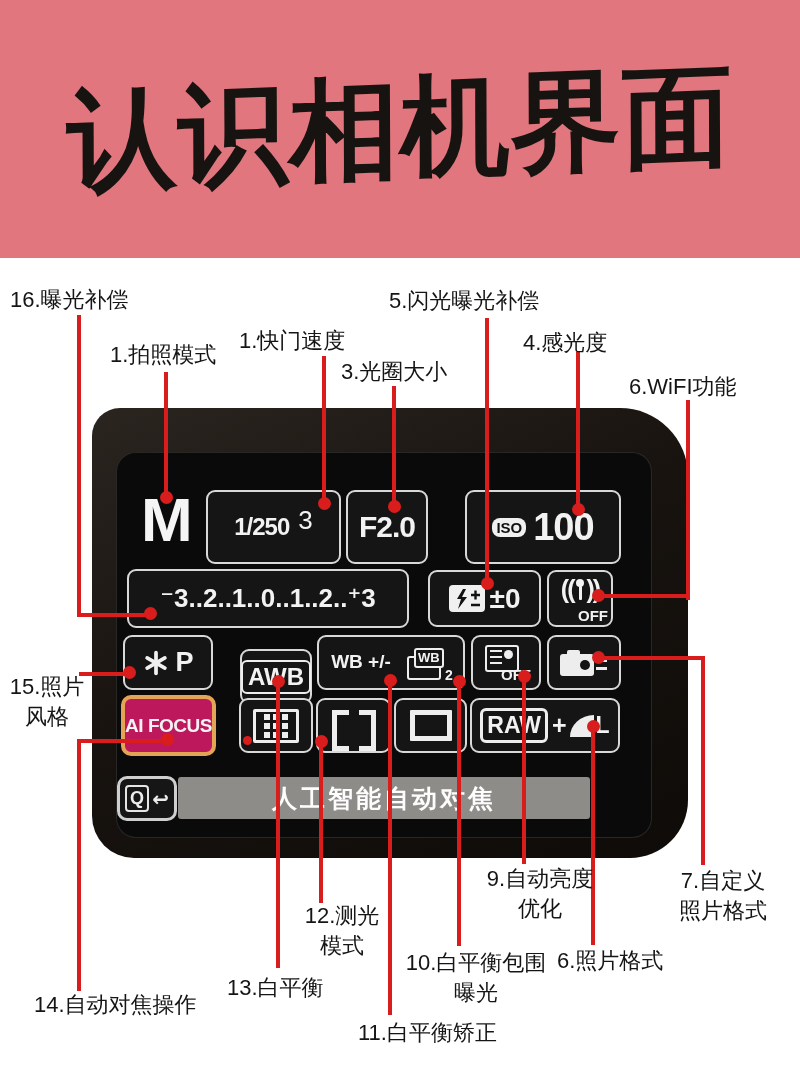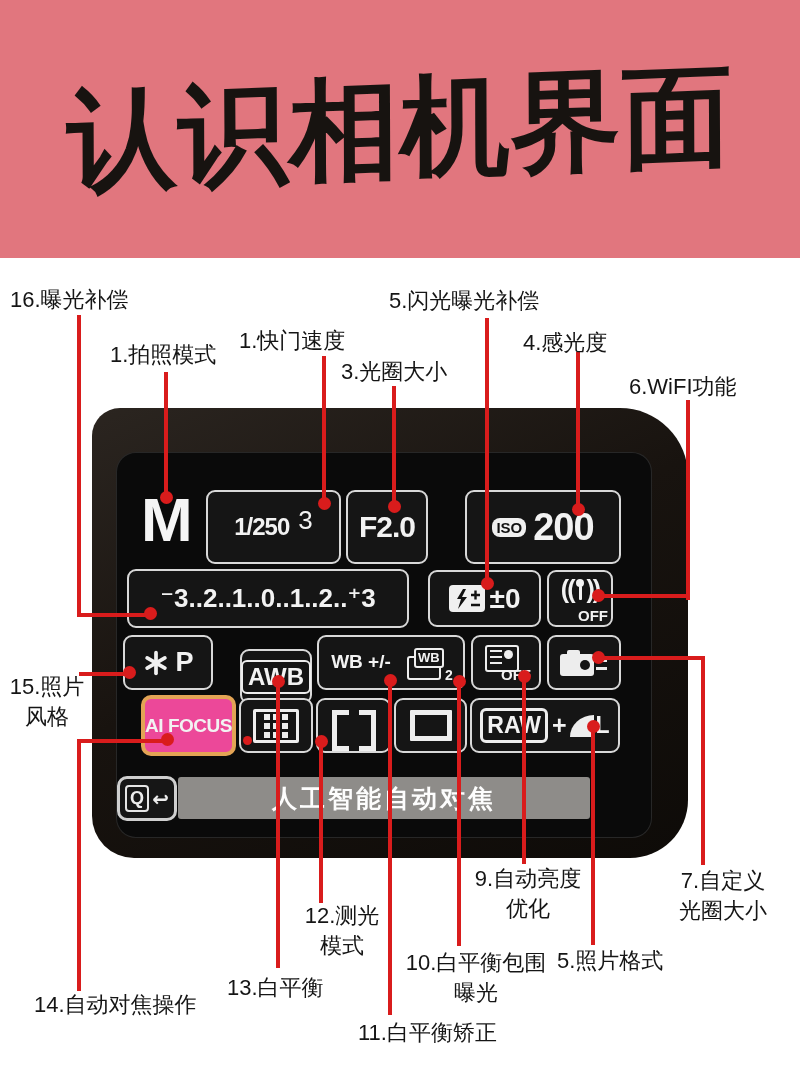--- a/index.html
+++ b/index.html
@@ -74,22 +74,22 @@
     border-radius:50%;background:#eee;}
   .alo-off{position:absolute;right:-2px;bottom:0;font-size:15px;font-weight:800;}
   .cam-ic{position:relative;width:48px;height:32px;}
   .cam-body{position:absolute;left:0;top:7px;width:34px;height:22px;background:#ededed;border-radius:3px;}
   .cam-body::before{content:"";position:absolute;left:7px;top:-4px;width:13px;height:6px;
     background:#ededed;border-radius:2px 2px 0 0;}
   .cam-body::after{content:"";position:absolute;left:20px;top:6px;width:10px;height:10px;
     background:#151515;border-radius:50%;}
   .cam-ic::before{content:"";position:absolute;left:36px;top:12px;width:11px;height:3.5px;background:#ededed;}
   .cam-ic::after{content:"";position:absolute;left:36px;top:20px;width:11px;height:3.5px;background:#ededed;}
-  .af{border:4px solid var(--orange);border-radius:10px;background:#ec4899;
-    font-size:19px;font-weight:800;letter-spacing:-.5px;margin-left:20px;}
+  .af{border:4px solid var(--orange);border-radius:10px;background:#be185d;
+    font-size:19px;font-weight:800;letter-spacing:-.5px;}
   .met-ic{width:46px;height:34px;border:3px solid #eee;border-radius:2px;
     display:flex;align-items:center;justify-content:center;}
   .met-grid{display:grid;grid-template-columns:repeat(3,6px);gap:3px;}
   .met-grid i{width:6px;height:6px;background:#eee;display:block;}
   .brk{position:relative;width:44px;height:31px;}
   .brk::before{content:"";position:absolute;left:0;top:0;width:12px;height:100%;
     border:5px solid #eee;border-right:none;}
   .brk::after{content:"";position:absolute;right:0;top:0;width:12px;height:100%;
     border:5px solid #eee;border-left:none;}
   .sq{width:42px;height:31px;border:5px solid #eee;border-radius:1px;}
@@ -131,28 +131,28 @@
 <div class="lbl" style="left:227px;top:973px">13.白平衡</div>
 <div class="lbl center" style="left:294px;top:901px;width:96px">
   <span>12.测光</span>
   <span>模式</span>
 </div>
 <div class="lbl" style="left:358px;top:1018px">11.白平衡矫正</div>
 <div class="lbl center" style="left:388px;top:948px;width:176px">
   <span>10.白平衡包围</span>
   <span>曝光</span>
 </div>
-<div class="lbl center" style="left:460px;top:864px;width:136px">
+<div class="lbl center" style="left:472px;top:864px;width:136px">
   <span>9.自动亮度</span>
   <span>优化</span>
 </div>
-<div class="lbl" style="left:557px;top:946px">5.照片格式</div>
+<div class="lbl" style="left:557px;top:946px">6.照片格式</div>
 <div class="lbl center" style="left:664px;top:866px;width:118px">
   <span>7.自定义</span>
-  <span>光圈大小</span>
+  <span>照片格式</span>
 </div>
 
 <div class="ln" style="left:164px;top:372px;width:4px;height:125px"></div>
 <div class="dt" style="left:160px;top:491px"></div>
 <div class="ln" style="left:322px;top:356px;width:4px;height:148px"></div>
 <div class="dt" style="left:318px;top:497px"></div>
 <div class="ln" style="left:392px;top:386px;width:4px;height:120px"></div>
 <div class="dt" style="left:388px;top:500px"></div>
 <div class="ln" style="left:576px;top:352px;width:4px;height:158px"></div>
 <div class="dt" style="left:572px;top:503px"></div>
@@ -195,21 +195,21 @@
       <span class="big">1/250</span>
       <span class="sup">3</span>
     </div>
 
     <div class="box" style="left:229px;top:37px;width:82px;height:74px">
       <span class="ap">F2.0</span>
     </div>
 
     <div class="box" style="left:348px;top:37px;width:156px;height:74px">
       <span class="iso-badge">ISO</span>
-      <span class="iso-val">200</span>
+      <span class="iso-val">100</span>
     </div>
 
     <div class="box" style="left:10px;top:116px;width:282px;height:59px">
       <span class="meter">⁻3..2..1..0..1..2..⁺3</span>
     </div>
 
     <div class="box" style="left:311px;top:117px;width:113px;height:57px">
       <span class="fec-badge">
         <svg width="30" height="22" viewBox="0 0 30 22" aria-hidden="true">
           <path d="M11 1 L5 11 h4 l-3 10 9-12 h-5 l4-8 z" fill="#111"></path>

